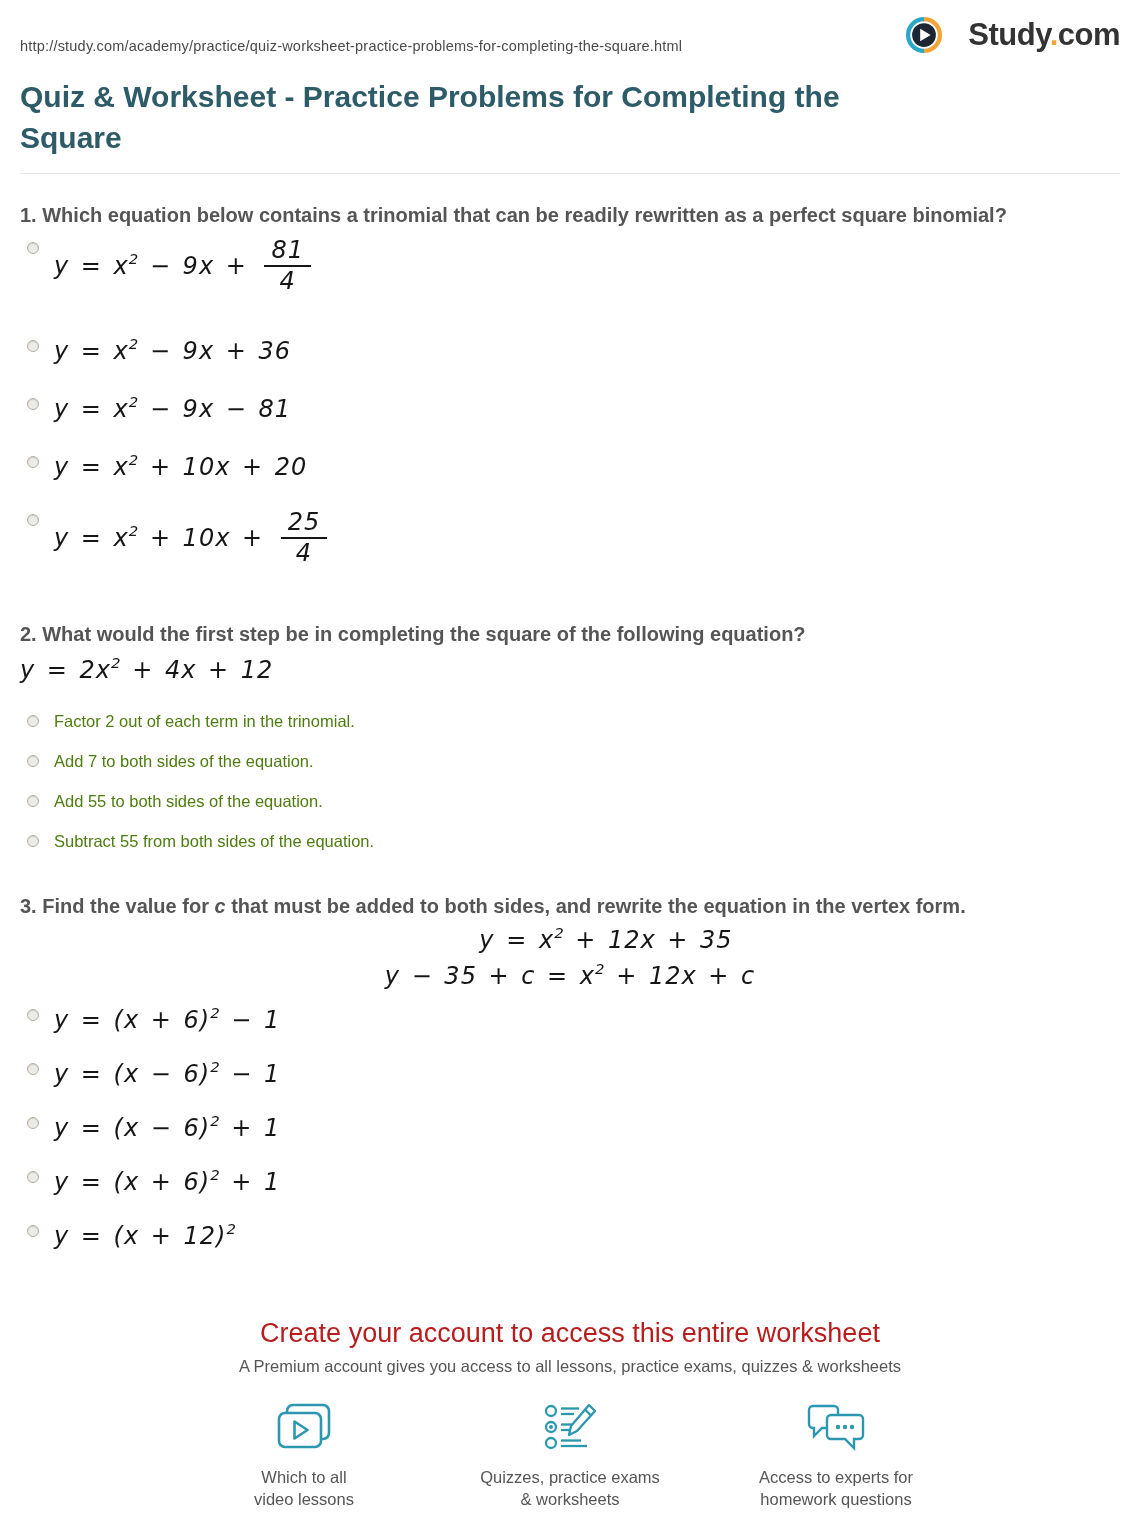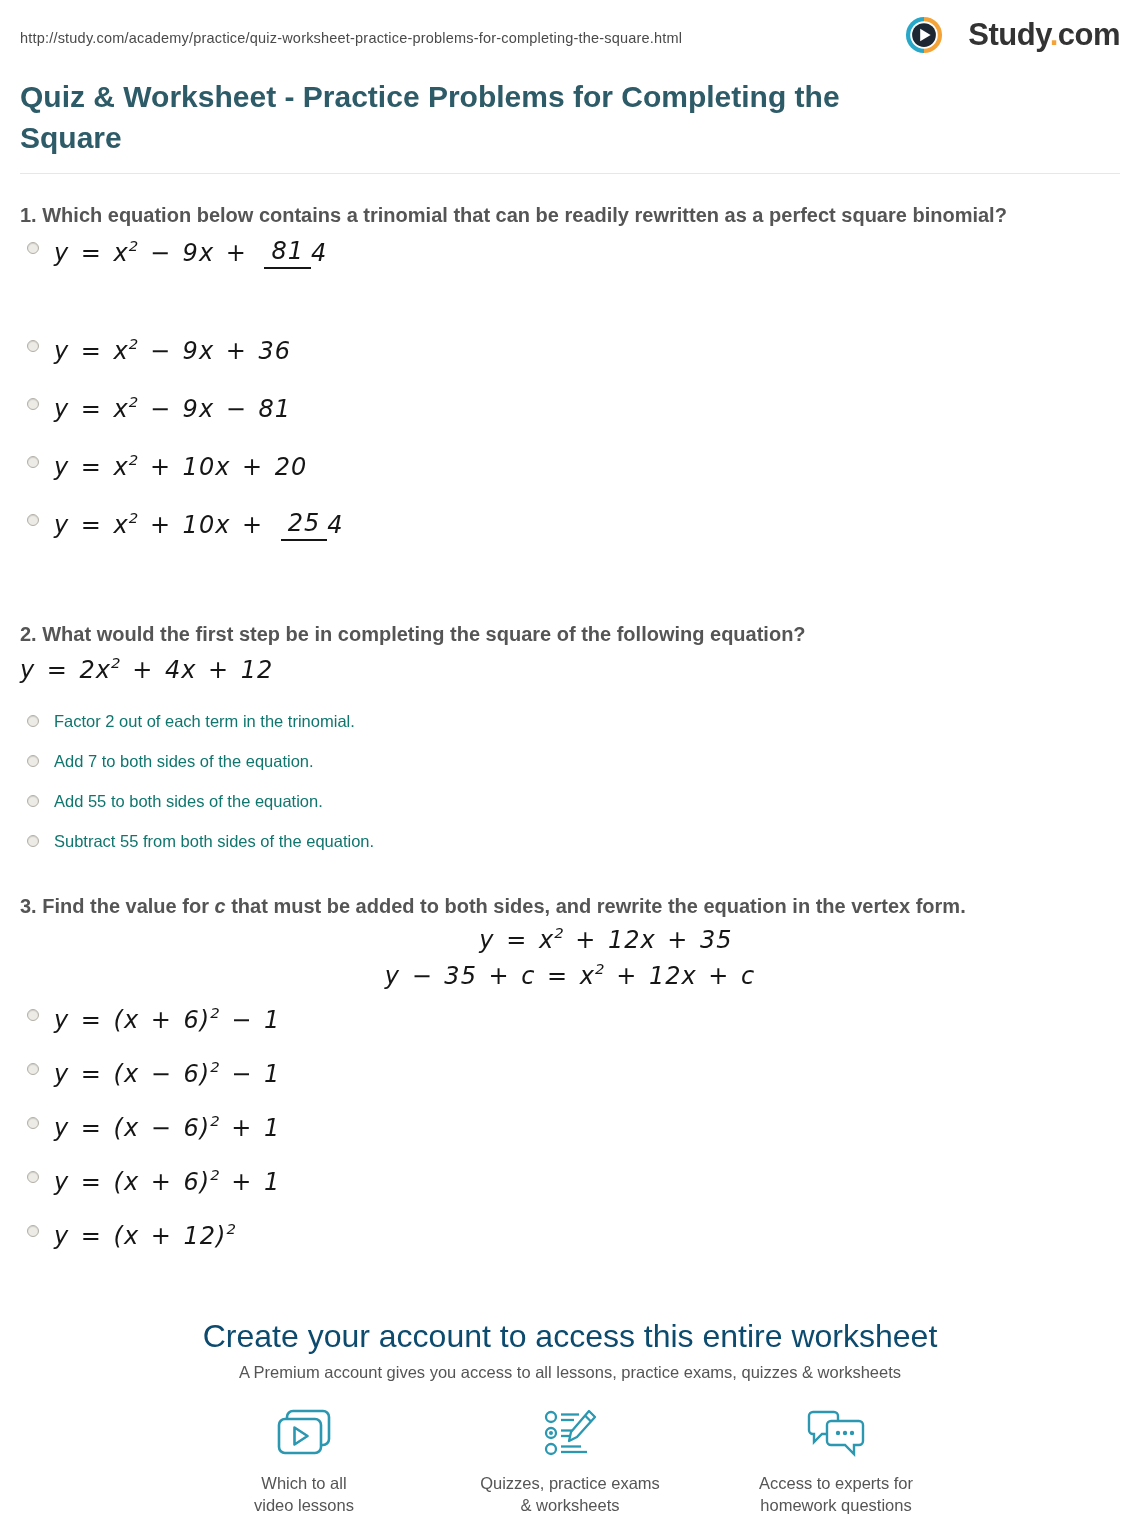--- a/index.html
+++ b/index.html
@@ -3,21 +3,21 @@
 <meta charset="utf-8">
 <style>
   * { margin:0; padding:0; box-sizing:border-box; }
   body {
     width:1140px; min-height:1537px; background:#ffffff;
     font-family:"Liberation Sans", sans-serif; color:#555;
   }
   .page { padding:0 20px; }
 
   
-  .topbar { display:flex; justify-content:space-between; align-items:center; padding:16px 0 0 0; }
+  .topbar { display:flex; justify-content:space-between; align-items:flex-end; padding:16px 0 0 0; }
   .url { font-size:14.5px; color:#4a4a4a; padding-top:6px; letter-spacing:.2px; }
   .logo { display:flex; align-items:center; gap:25px; text-decoration:none; }
   .logo-text { font-size:31px; font-weight:bold; color:#333; letter-spacing:-0.5px; }
   .logo-dot { color:#f4a338; }
 
   
   h1.title {
     margin-top:22px; max-width:850px;
     font-size:30px; line-height:1.38; font-weight:bold; color:#2d5b68;
   }
@@ -26,50 +26,50 @@
   
   .q-heading { font-size:20px; font-weight:bold; color:#555; }
   .q1 { margin-top:30px; }
   .q-var { font-style:italic; }
 
   .math {
     font-family:"DejaVu Sans", sans-serif; font-style:italic;
     font-size:24px; color:#161616; letter-spacing:1px; word-spacing:3px;
   }
   .sup { font-size:0.62em; vertical-align:0.65em; letter-spacing:0; }
-  .frac { display:inline-flex; flex-direction:row; align-items:center; vertical-align:middle; margin-left:6px; line-height:1.15; }
+  .frac { display:inline-flex; flex-direction:column; align-items:center; vertical-align:middle; margin-left:6px; line-height:1.15; }
   .frac .num { border-bottom:2px solid #161616; padding:0 7px 1px; }
   .frac .den { padding-top:1px; }
 
   .opt-row { display:flex; align-items:flex-start; margin-top:14px; padding-left:7px; }
   .opt-row.plain { min-height:48px; }
   .opt-row.tall  { min-height:88px; }
   .radio {
     flex:0 0 auto; width:12px; height:12px; border-radius:50%;
     border:1px solid #b3afa7; background:#edebe6;
     box-shadow:inset 0 1px 1px rgba(0,0,0,.12); margin:5px 15px 0 0; cursor:pointer;
   }
   .q1 .opt-row { margin-top:10px; }
 
   .q2 { margin-top:26px; }
   .q2 .display-eq { margin-top:8px; }
   .q2 .opt-row { align-items:center; margin-top:0; height:40px; }
   .q2 .opt-row .radio { margin-top:0; }
   .q2 .opts { margin-top:18px; }
-  .txt-opt { font-size:16.5px; color:#0f766e; }
+  .txt-opt { font-size:16.5px; color:#4d7c0f; }
 
   .q3 { margin-top:34px; }
   .q3 .display-eq { margin-top:6px;text-align:center; }
   .q3 .display-eq.indent { margin-left:72px; }
   .q3 .opts { margin-top:14px; }
   .q3 .opt-row { min-height:50px; margin-top:4px; }
 
   
   .cta { margin-top:48px; text-align:center; }
-  .cta-heading { font-size:32px; font-weight:normal; color:#0c4a6e; }
+  .cta-heading { font-size:27px; font-weight:normal; color:#b91c1c; }
   .cta-sub { font-size:16.5px; color:#555; margin-top:8px; }
   .features { display:flex; justify-content:center; gap:56px; margin-top:26px; }
   .feature { width:210px; display:flex; flex-direction:column; align-items:center; }
   .feature-label { margin-top:12px; font-size:16.5px; line-height:1.35; color:#555; }
   svg { display:block; }
 </style>
 </head>
 <body>
 
 <div class="page">

